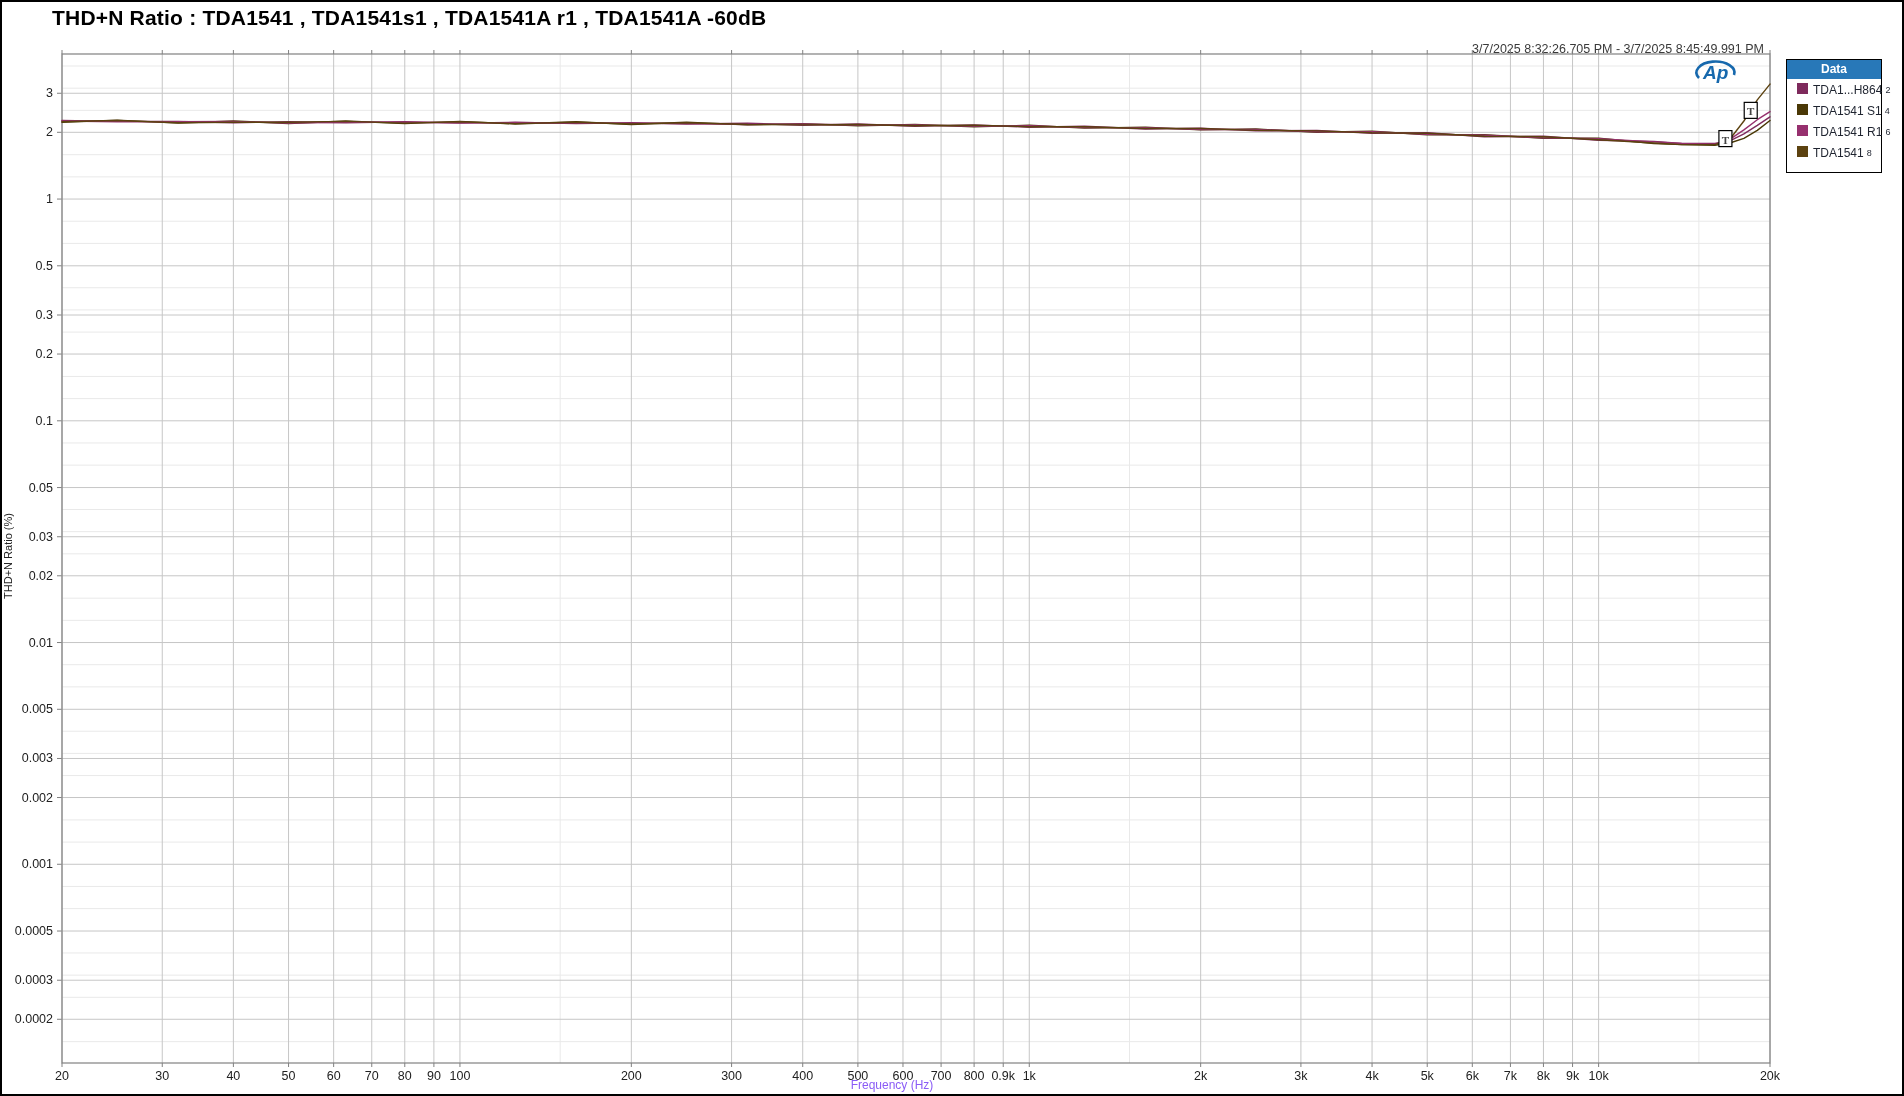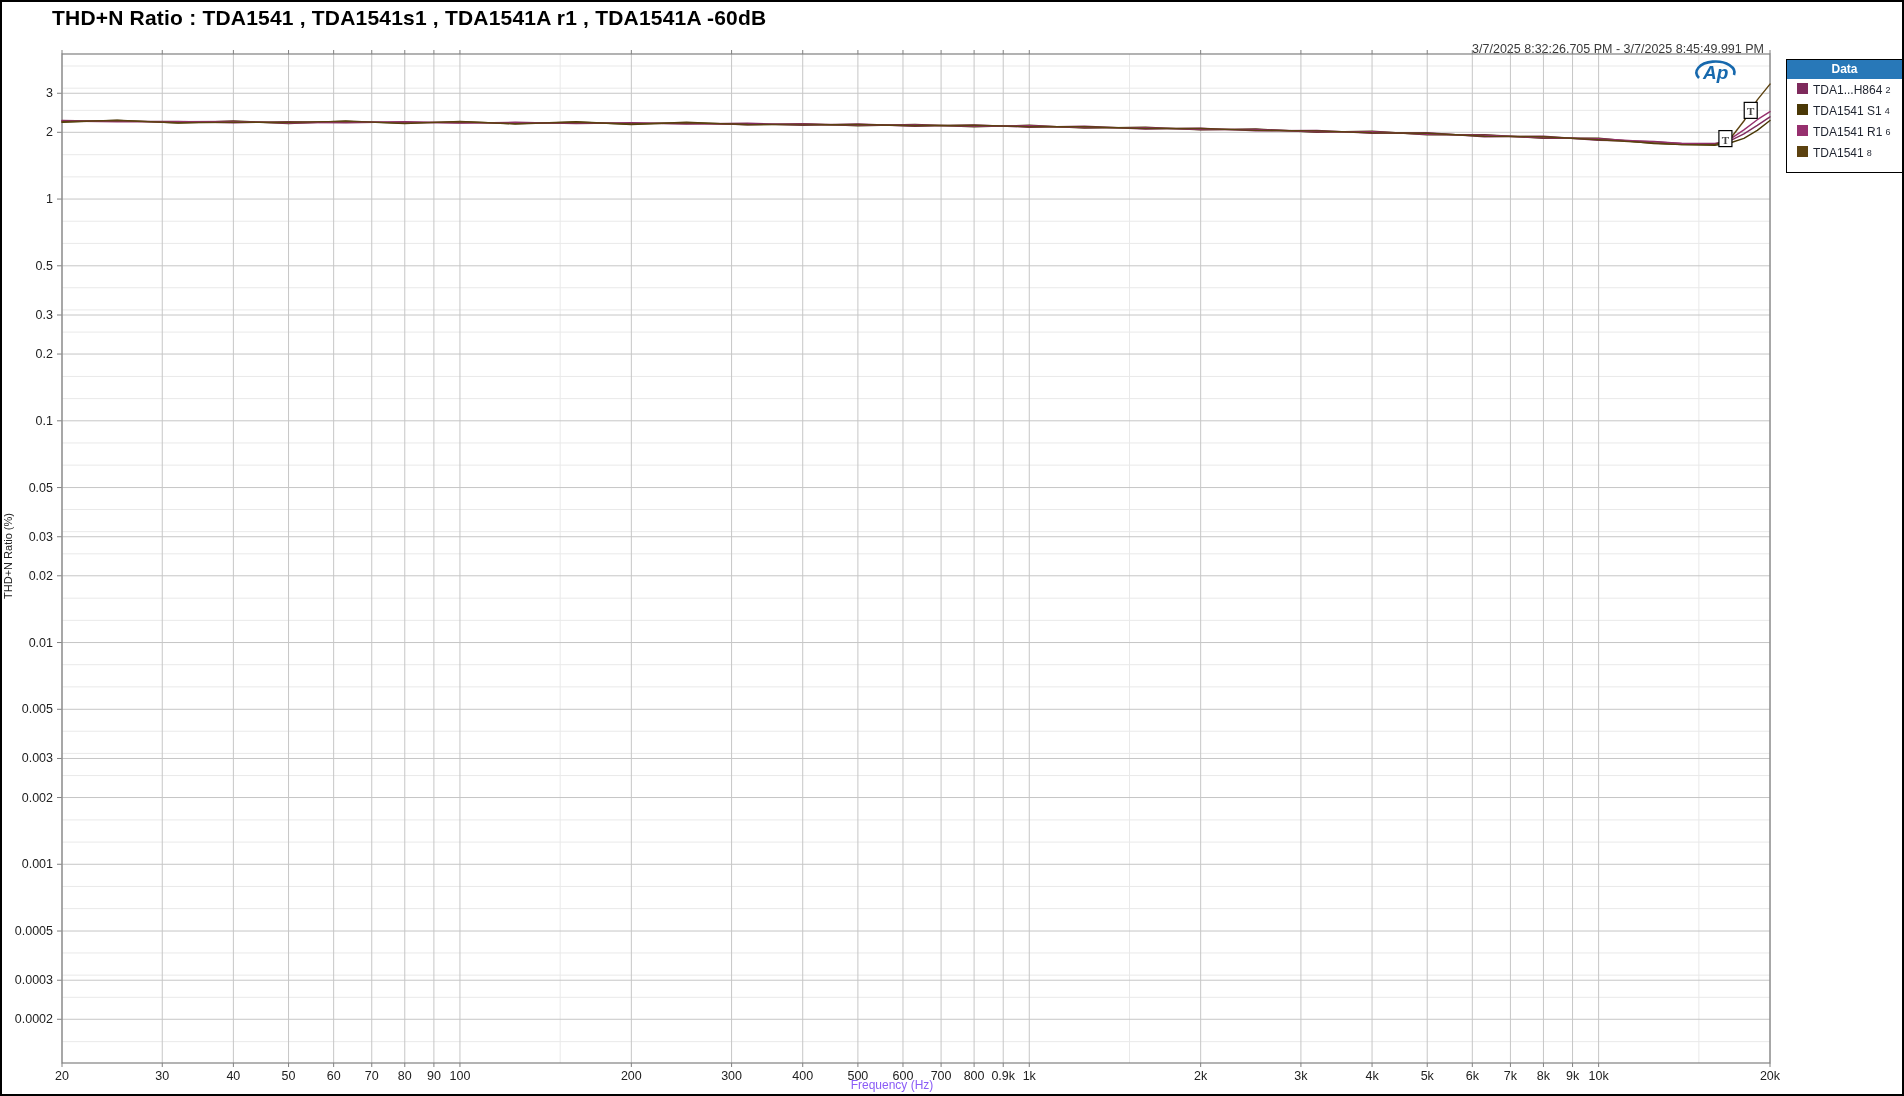--- a/index.html
+++ b/index.html
@@ -31,21 +31,21 @@
   }
   .x-axis-title{
     position:absolute;left:760px;top:1076px;
     width:260px;text-align:center;
     font-size:12px;color:#8b5cf6;
   }
   .ap-logo{
     position:absolute;left:1688px;top:54px;width:52px;height:32px;
   }
   .legend{
-    position:absolute;left:1784px;top:57px;width:117px;
+    position:absolute;left:1784px;top:57px;width:96px;
     border:1px solid #000;background:#fff;box-sizing:border-box;
   }
   .legend-header{
     background:#2878b8;color:#fff;
     font-size:12px;font-weight:bold;text-align:center;
     padding:2px 0 3px 0;
   }
   .legend-body{padding:4px 2px 5px 10px;}
   .legend-row{
     display:flex;align-items:flex-start;height:21px;cursor:default;

